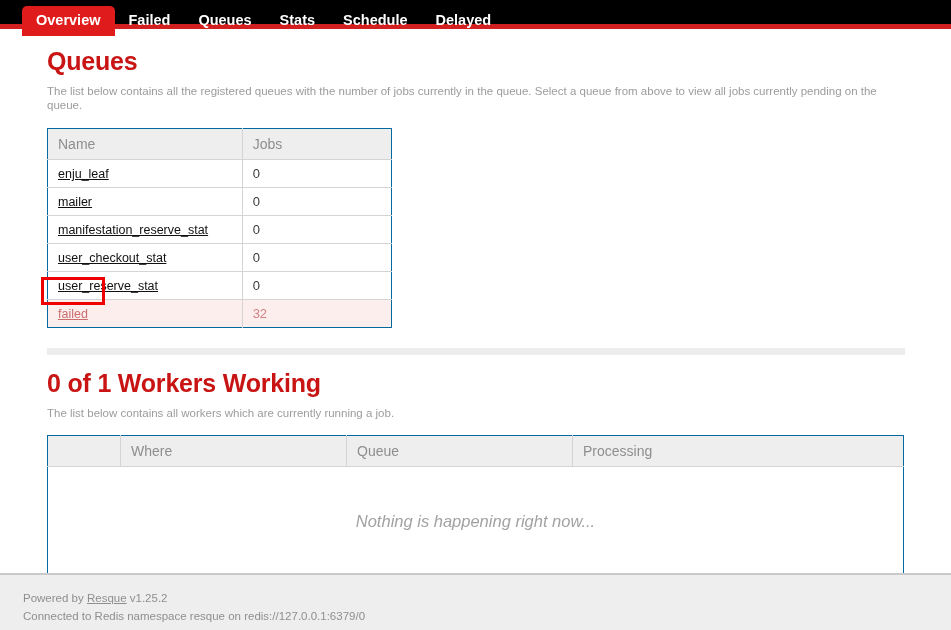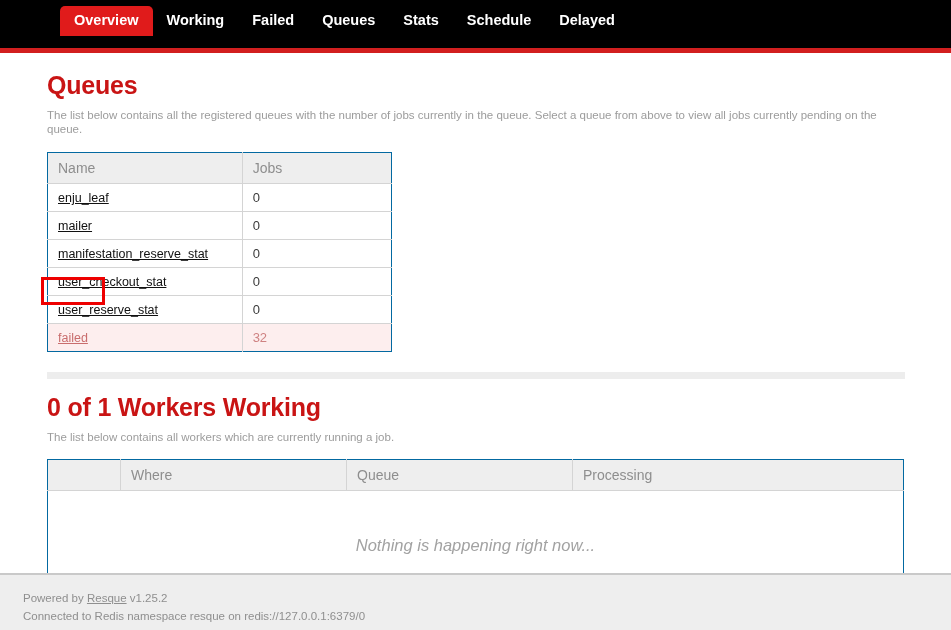--- a/index.html
+++ b/index.html
@@ -11,23 +11,23 @@
     height: 630px;
     background: #ffffff;
     font-family: "Liberation Sans", sans-serif;
     overflow: hidden;
     position: relative;
   }
 
   
   #navbar {
     background: #000000;
-    height: 48px;
+    height: 24px;
     position: relative;
-    padding-left: 60px;
+    padding-left: 22px;
     box-sizing: border-box;
     text-align: right;
   }
   #navbar ul {
     list-style: none;
     margin: 0;
     padding: 0;
     display: flex;
     align-items: flex-end;
     height: 36px;
@@ -223,23 +223,20 @@
 </style>
 </head>
 <body>
 
 <div id="navbar">
   <ul>
     <li class="active">
       <a href="#">Overview</a>
     </li>
     <li>
-      <a href="#">Working</a>
-    </li>
-    <li>
       <a href="#">Failed</a>
     </li>
     <li>
       <a href="#">Queues</a>
     </li>
     <li>
       <a href="#">Stats</a>
     </li>
     <li>
       <a href="#">Schedule</a>

